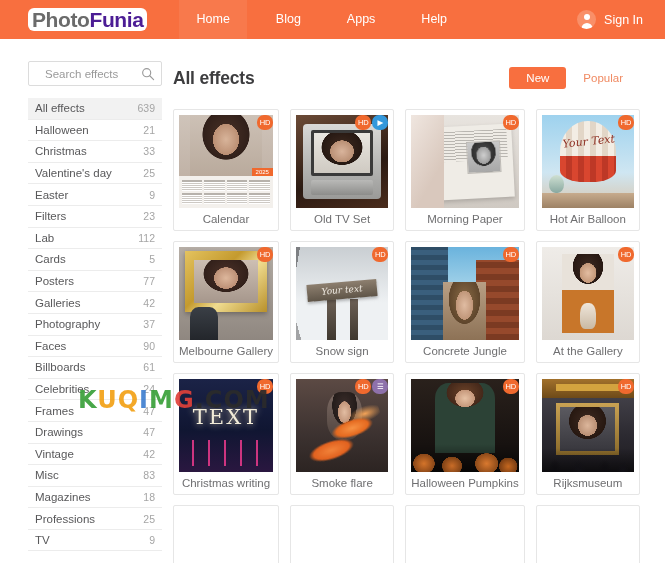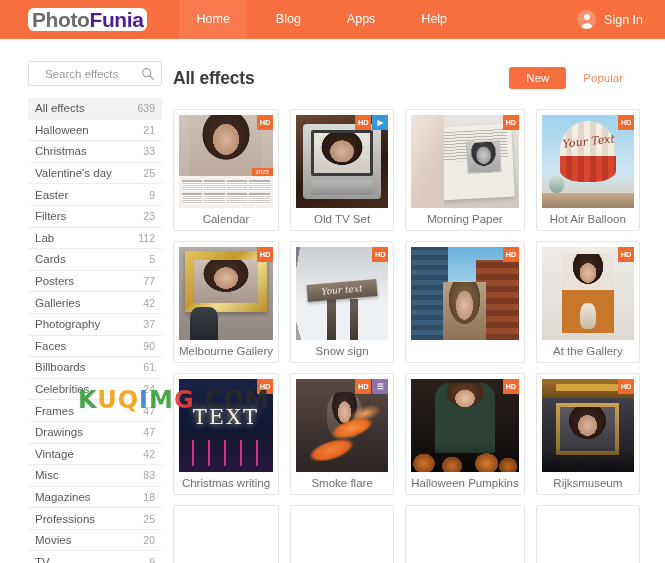--- a/index.html
+++ b/index.html
@@ -212,22 +212,23 @@
     position: absolute;
     top: 0; right: 0;
     display: flex;
     gap: 1px;
     z-index: 5;
   }
   .badge {
     width: 16px; height: 15px;
     display: flex; align-items: center; justify-content: center;
     font-size: 7.5px;
-    font-weight: bold;
+    font-weight: normal;
     color: #ffffff;
+    border-radius: 7px;
   }
   .badge.hd { background: #f0692e; letter-spacing: -0.2px; }
   .badge.video { background: #3498db; }
   .badge.person { background: #8e71ab; }
   .card-label {
     text-align: center;
     font-size: 11.5px;
     color: #6f6f71;
     line-height: 22px;
     height: 22px;
@@ -637,24 +638,20 @@
         </li>
         <li class="cat-item">
           <span>Magazines</span>
           <span class="count">18</span>
         </li>
         <li class="cat-item">
           <span>Professions</span>
           <span class="count">25</span>
         </li>
         <li class="cat-item">
-          <span>Movies</span>
-          <span class="count">20</span>
-        </li>
-        <li class="cat-item">
           <span>TV</span>
           <span class="count">9</span>
         </li>
       </ul>
   </aside>
 
   <main class="main">
     <div class="main-head">
       <h1 class="main-title">All effects</h1>
       <div class="toggle">
@@ -763,20 +760,21 @@
           <div class="thumb">
             <div class="art a-jungle">
               <div class="bldgL"></div>
               <div class="bldgR"></div>
               <div class="face"></div>
             </div>
             <div class="badges">
               <div class="badge hd">HD</div>
             </div>
           </div>
+          <div class="card-label">Concrete Jungle</div>
         </div>
         <div class="card">
           <div class="thumb">
             <div class="art a-gallery">
               <div class="pic"></div>
             </div>
             <div class="badges">
               <div class="badge hd">HD</div>
             </div>
           </div>

